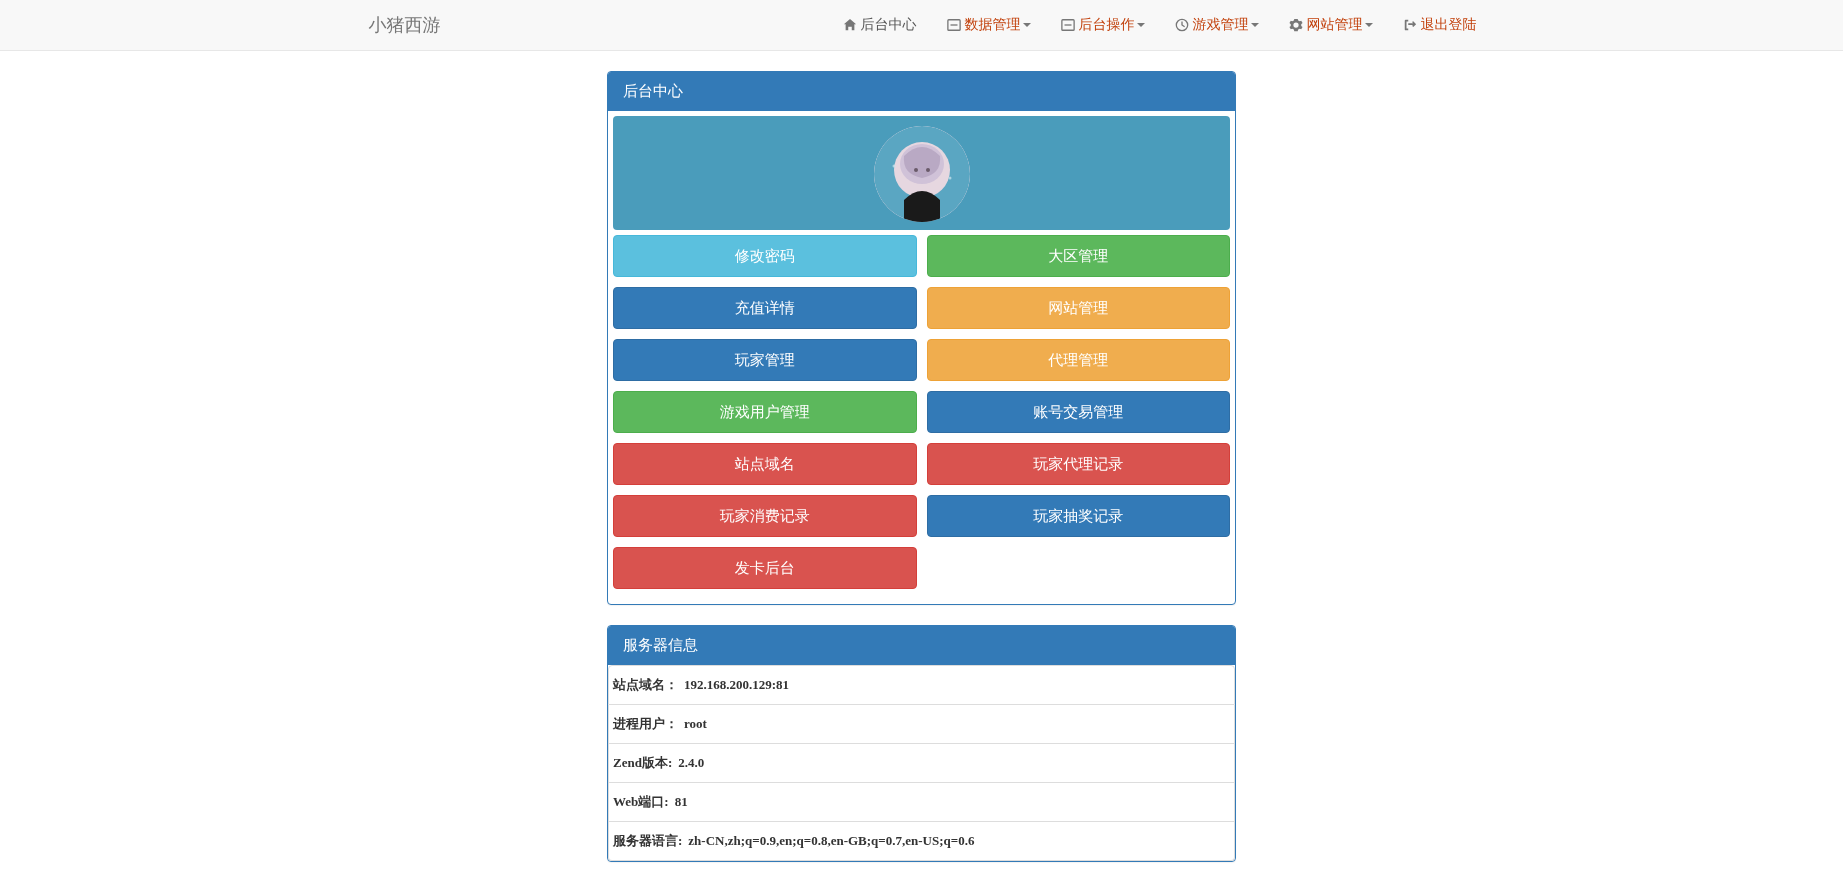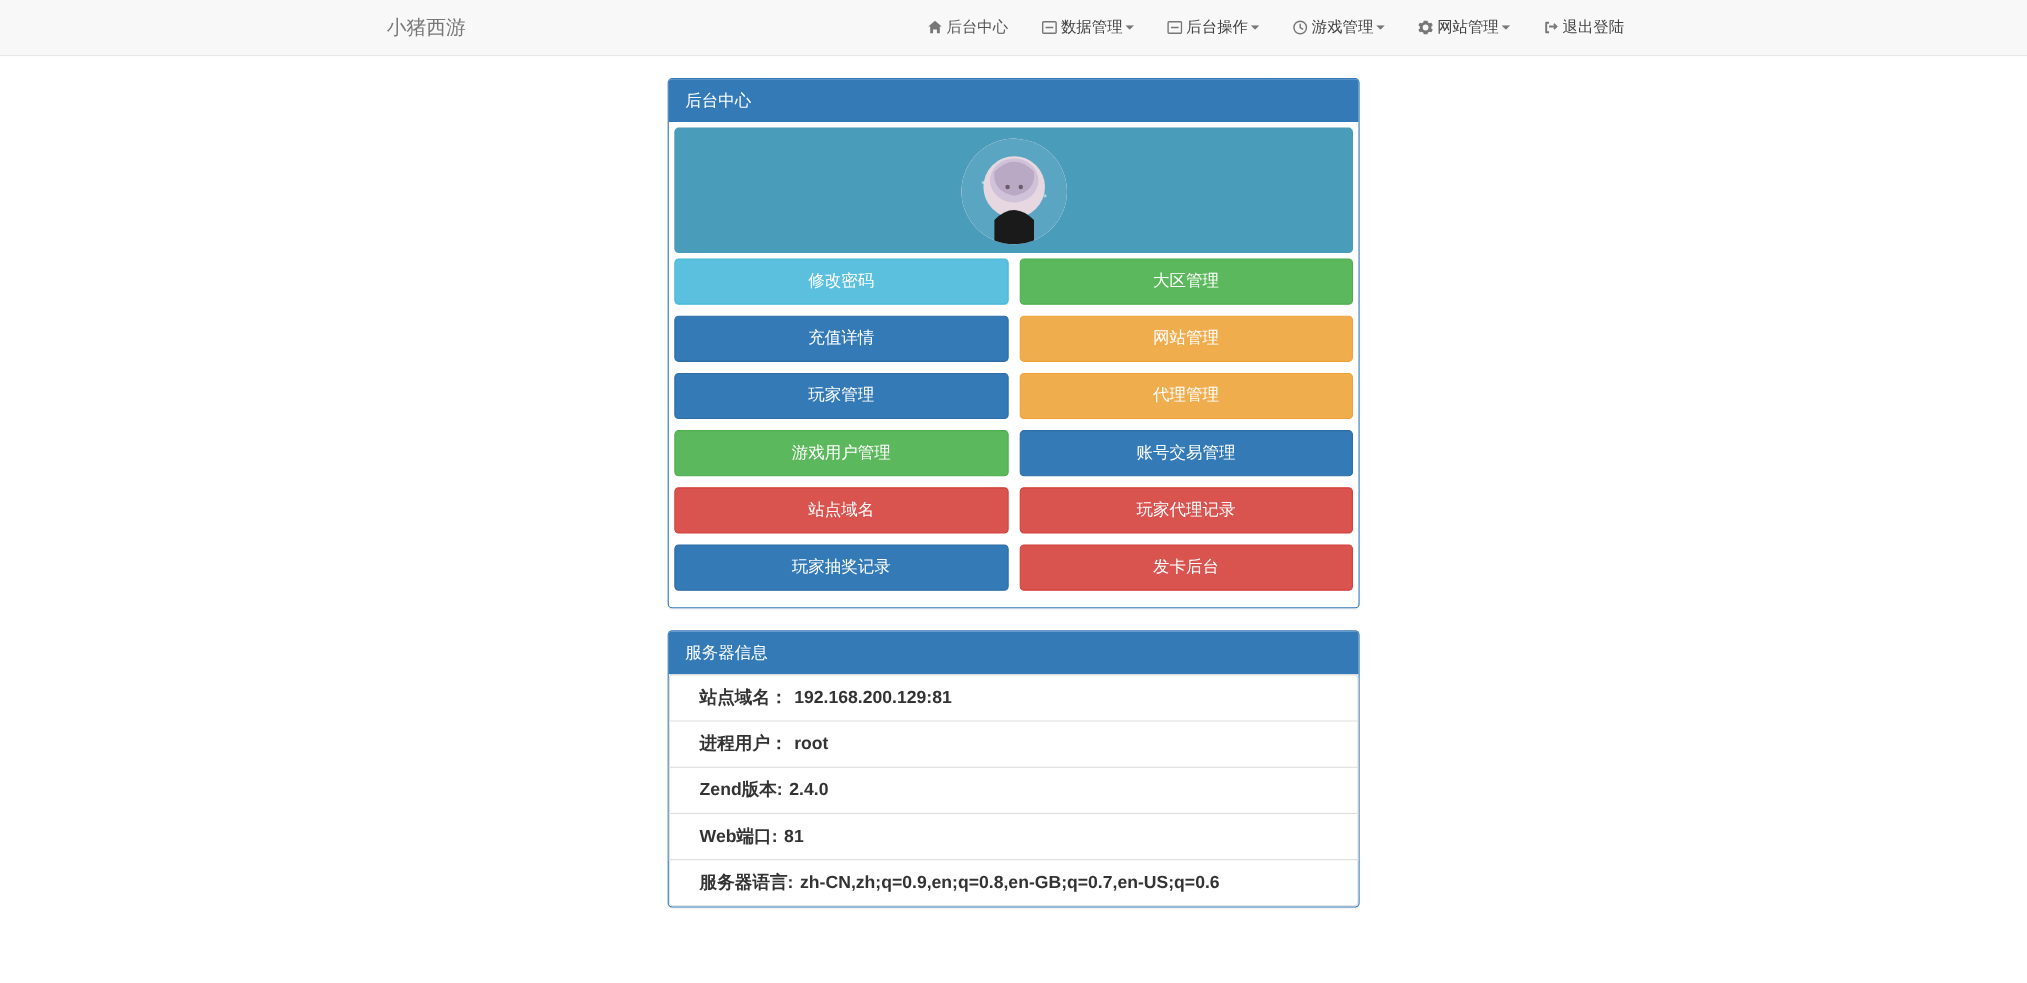--- a/index.html
+++ b/index.html
@@ -1,25 +1,25 @@
 <!DOCTYPE html>
 <html><head>
 <meta charset="utf-8">
 <style>
   * { box-sizing: border-box; margin:0; padding:0; }
   body { font-family: "Helvetica Neue", Helvetica, Arial, "Microsoft YaHei", sans-serif; font-size:14px; color:#333; background:#fff; }
   
   
   .navbar { background:#f8f8f8; border-bottom:1px solid #e7e7e7; min-height:50px; }
   .container { width:1170px; margin:0 auto; padding:0 15px; }
-  .navbar-inner { display:flex; align-items:center; justify-content:space-between; height:50px; }
+  .navbar-inner { display:flex; align-items:center; justify-content:space-between; height:50px;margin-left:17px; }
   .brand { color:#777; font-size:18px; padding:15px 15px 15px 0; text-decoration:none; }
   .nav { list-style:none; display:flex; }
   .nav li { display:flex; align-items:center; }
-  .nav a { color:#404040; padding:15px; text-decoration:none; display:flex; align-items:center; font-size:14px; }
+  .nav a { color:#c2410c; padding:15px; text-decoration:none; display:flex; align-items:center; font-size:14px; }
   .nav .active a { color:#555; }
   .icon { display:inline-block; width:14px; height:14px; margin-right:4px; vertical-align:middle; }
   .caret { display:inline-block; width:0; height:0; margin-left:2px; vertical-align:middle; border-top:4px dashed #777; border-right:4px solid transparent; border-left:4px solid transparent; }
   
   
   .page { padding-top:20px; }
   .panel { border:1px solid #337ab7; border-radius:4px; margin-bottom:20px; background:#fff; box-shadow:0 1px 1px rgba(0,0,0,.05); }
   .panel-heading { background:#337ab7; color:#fff; padding:10px 15px; border-top-left-radius:3px; border-top-right-radius:3px; font-size:15px; }
   .panel-body { padding:5px; }
   
@@ -30,21 +30,21 @@
   .btn-grid { display:flex; flex-wrap:wrap; margin:0 -5px; }
   .btn-col { width:50%; padding:0 5px 10px; }
   .btn { display:block; width:100%; padding:10px 16px; font-size:15px; line-height:1.333; border-radius:4px; text-align:center; color:#fff; cursor:pointer; border:1px solid transparent; }
   .btn-info { background:#5bc0de; border-color:#46b8da; }
   .btn-success { background:#5cb85c; border-color:#4cae4c;text-align:center; }
   .btn-primary { background:#337ab7; border-color:#2e6da4; }
   .btn-warning { background:#f0ad4e; border-color:#eea236; }
   .btn-danger { background:#d9534f; border-color:#d43f3a; }
   
   .list-group { list-style:none; }
-  .list-group-item { padding:10px 27px; border:1px solid #ddd; border-top:none; font-size:16px; }
+  .list-group-item { padding:10px 4px; border:1px solid #ddd; border-top:none; font-size:13px;font-family:Liberation Serif, serif; }
   .list-group-item:first-child { border-top:1px solid #ddd; border-radius:4px 4px 0 0; }
   .list-group-item:last-child { border-radius:0 0 4px 4px; }
   .list-label { font-weight:bold; margin-right:6px; }
   .list-value { font-weight:bold; }
   
   .col-center { width:629px; margin:0 auto; }
 </style>
 </head>
 <body>
 
@@ -159,20 +159,23 @@
             <div class="btn-col">
               <div class="btn btn-primary">账号交易管理</div>
             </div>
             <div class="btn-col">
               <div class="btn btn-danger">站点域名</div>
             </div>
             <div class="btn-col">
               <div class="btn btn-danger">玩家代理记录</div>
             </div>
             <div class="btn-col">
+              <div class="btn btn-danger">玩家消费记录</div>
+            </div>
+            <div class="btn-col">
               <div class="btn btn-primary">玩家抽奖记录</div>
             </div>
             <div class="btn-col">
               <div class="btn btn-danger">发卡后台</div>
             </div>
           </div>
       </div>
     </div>
 
     <div class="panel">

